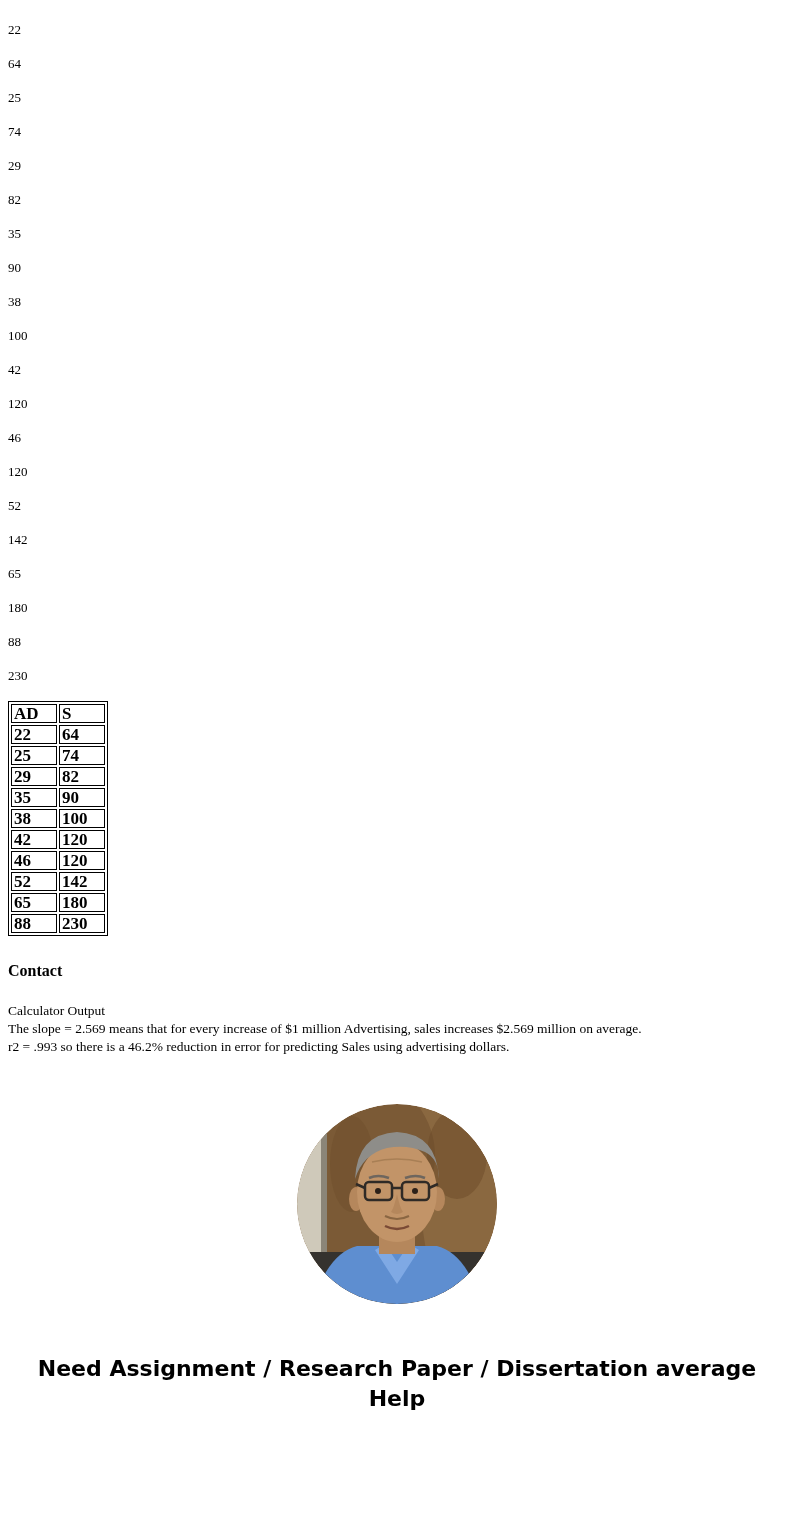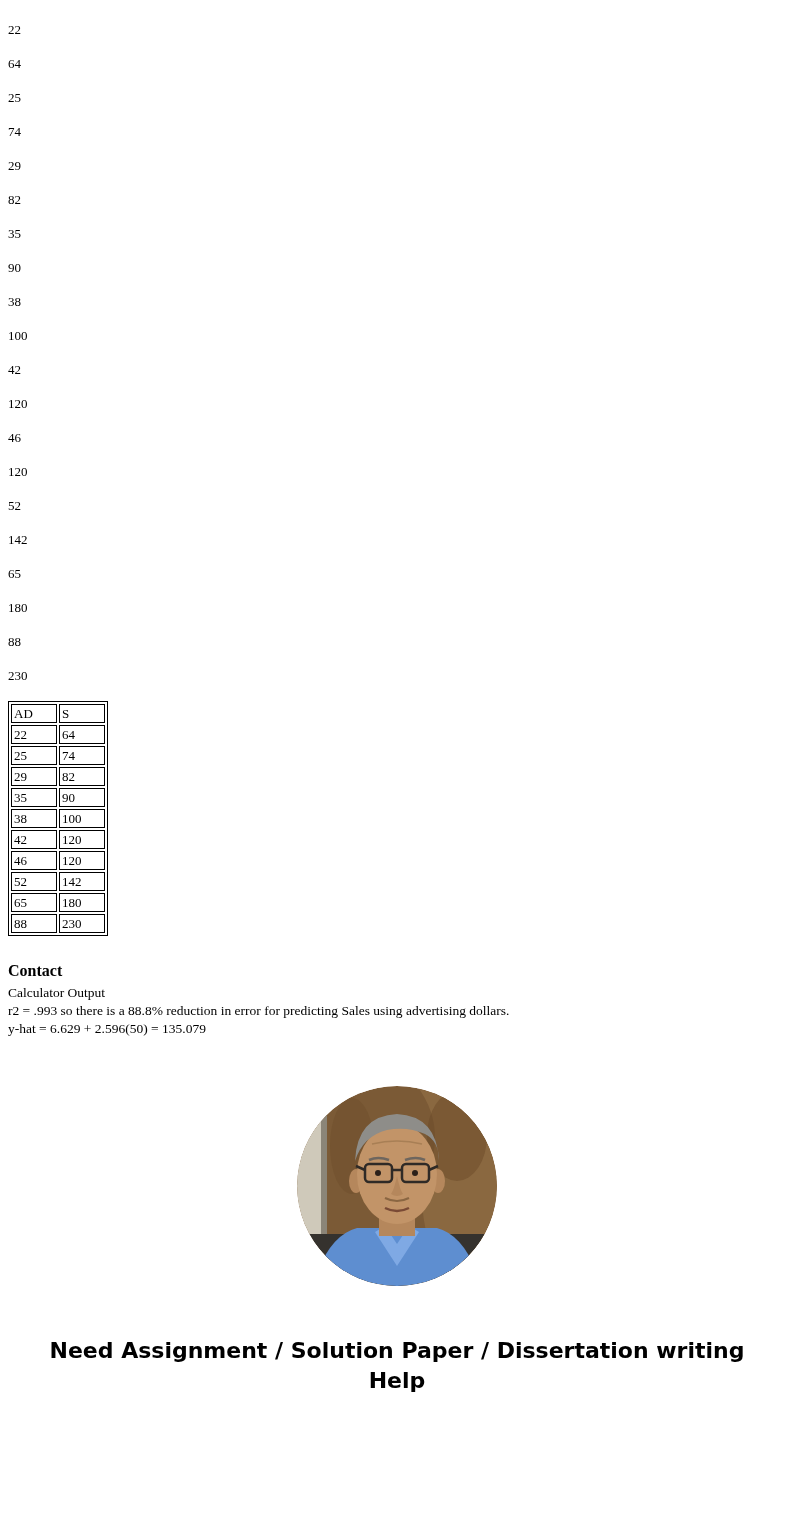--- a/index.html
+++ b/index.html
@@ -16,35 +16,36 @@
 
   
   .data-table {
     border-collapse: separate;
     border-spacing: 2px;
     border: 1px solid #000;
     margin-top: 8px;
   }
   .data-table td {
     border: 1px solid #000;
-    font-size: 13px;
+    font-size: 17px;
     line-height: 17px;
     padding: 0 2px;
     vertical-align: top;
+    font-weight: bold;
   }
   .data-table td.col-ad { width: 40px; }
   .data-table td.col-s  { width: 40px; }
 
   .solution-heading {
     font-size: 16px;
     font-weight: bold;
     margin-top: 26px;
   }
 
-  .calc-output { margin-top: 4px; }
+  .calc-output { margin-top: 22px; }
   .calc-line {
     font-size: 13.5px;
     line-height: 18px;
     white-space: pre-wrap;
   }
 
   .avatar-wrap {
     margin-top: 48px;
     display: flex;
     justify-content: center;
@@ -141,22 +142,22 @@
           <td class="col-ad">88</td>
           <td class="col-s">230</td>
         </tr>
       </tbody>
   </table>
 
   <div class="solution-heading">Contact</div>
 
   <div class="calc-output">
       <div class="calc-line">Calculator Output</div>
-      <div class="calc-line">r2 = .993 so there is a 88.8% reduction in error for predicting Sales using advertising dollars.</div>
-      <div class="calc-line">y-hat = 6.629 + 2.596(50) = 135.079</div>
+      <div class="calc-line">The slope = 2.569 means that for every increase of $1 million Advertising, sales increases $2.569 million on average.</div>
+      <div class="calc-line">r2 = .993 so there is a 46.2% reduction in error for predicting Sales using advertising dollars.</div>
     </div>
 
   <div class="avatar-wrap">
     <div class="avatar">
       <svg width="200" height="200" viewBox="0 0 200 200">
         <defs>
           <clipPath id="circ">
               <circle cx="100" cy="100" r="100"></circle>
             </clipPath>
         </defs>
@@ -205,16 +206,16 @@
 
             <path d="M88 112 Q100 118 112 112" stroke="#8a6642" stroke-width="2" fill="none"></path>
             <path d="M88 122 Q100 128 112 122" stroke="#7a4a35" stroke-width="2.5" fill="none"></path>
           </g>
         </g>
       </svg>
     </div>
   </div>
 
   <div class="footer">
-    <div>Need Assignment / Solution Paper / Dissertation writing Help</div>
+    <div>Need Assignment / Research Paper / Dissertation average Help</div>
   </div>
 
 </div>
 
 </body></html>

